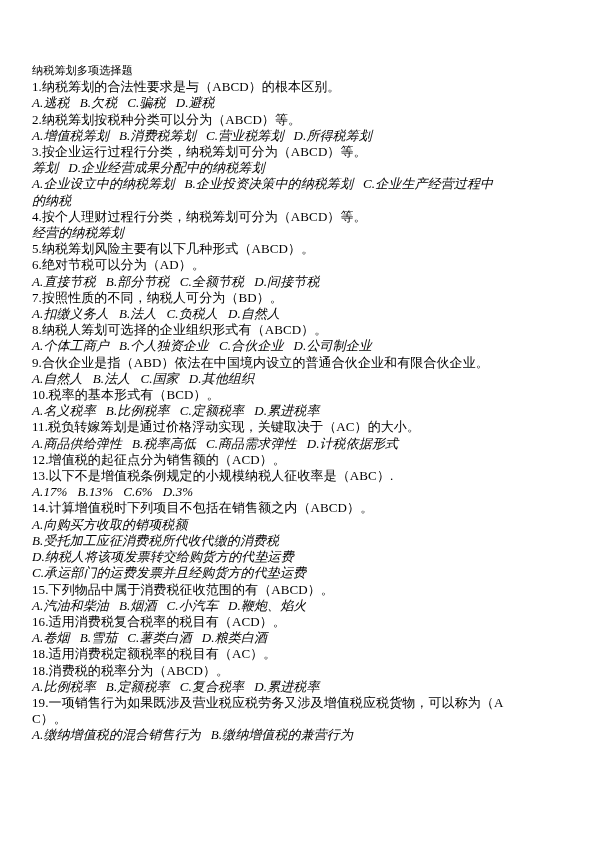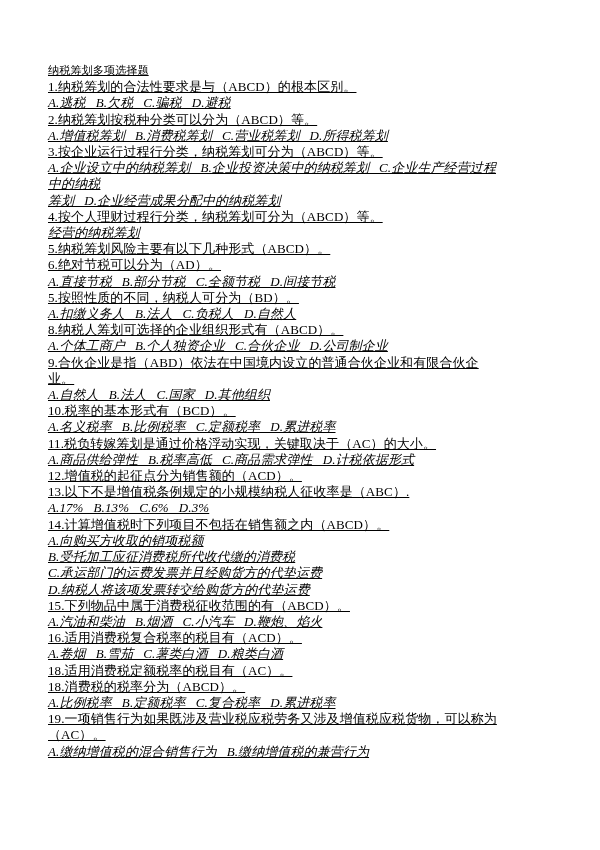--- a/index.html
+++ b/index.html
@@ -13,22 +13,21 @@
     font-family: "Liberation Serif", "DejaVu Serif", serif;
     color: #000000;
     overflow: hidden;
   }
   #doc {
     position: absolute;
     left: 0; top: 0;
     width: 552px;
     height: 850px;
     box-sizing: border-box;
-    padding: 62px 48px 0 48px;
-    text-decoration: underline;
+    padding: 62px 48px 0 32px;
   }
   .line {
     font-size: 13px;
     line-height: 16.2px;
     white-space: pre-wrap;
     word-break: break-all;
     letter-spacing: 0.1px;
   }
   .italic {
     font-style: italic;
@@ -43,45 +42,45 @@
 <body>
 
 <div id="doc">
   <div class="title">纳税筹划多项选择题</div>
   <div id="lines">
       <div class="line">1.纳税筹划的合法性要求是与（ABCD）的根本区别。</div>
       <div class="line italic">A.逃税   B.欠税   C.骗税   D.避税</div>
       <div class="line">2.纳税筹划按税种分类可以分为（ABCD）等。</div>
       <div class="line italic">A.增值税筹划   B.消费税筹划   C.营业税筹划   D.所得税筹划</div>
       <div class="line">3.按企业运行过程行分类，纳税筹划可分为（ABCD）等。</div>
+      <div class="line italic">筹划   D.企业经营成果分配中的纳税筹划</div>
       <div class="line italic">A.企业设立中的纳税筹划   B.企业投资决策中的纳税筹划   C.企业生产经营过程中的纳税</div>
-      <div class="line italic">筹划   D.企业经营成果分配中的纳税筹划</div>
       <div class="line">4.按个人理财过程行分类，纳税筹划可分为（ABCD）等。</div>
       <div class="line italic">经营的纳税筹划</div>
       <div class="line">5.纳税筹划风险主要有以下几种形式（ABCD）。</div>
       <div class="line">6.绝对节税可以分为（AD）。</div>
       <div class="line italic">A.直接节税   B.部分节税   C.全额节税   D.间接节税</div>
-      <div class="line">5.按照性质的不同，纳税人可分为（BD）。</div>
+      <div class="line">7.按照性质的不同，纳税人可分为（BD）。</div>
       <div class="line italic">A.扣缴义务人   B.法人   C.负税人   D.自然人</div>
       <div class="line">8.纳税人筹划可选择的企业组织形式有（ABCD）。</div>
       <div class="line italic">A.个体工商户   B.个人独资企业   C.合伙企业   D.公司制企业</div>
       <div class="line">9.合伙企业是指（ABD）依法在中国境内设立的普通合伙企业和有限合伙企业。</div>
       <div class="line italic">A.自然人   B.法人   C.国家   D.其他组织</div>
       <div class="line">10.税率的基本形式有（BCD）。</div>
       <div class="line italic">A.名义税率   B.比例税率   C.定额税率   D.累进税率</div>
       <div class="line">11.税负转嫁筹划是通过价格浮动实现，关键取决于（AC）的大小。</div>
       <div class="line italic">A.商品供给弹性   B.税率高低   C.商品需求弹性   D.计税依据形式</div>
       <div class="line">12.增值税的起征点分为销售额的（ACD）。</div>
       <div class="line">13.以下不是增值税条例规定的小规模纳税人征收率是（ABC）.</div>
       <div class="line italic">A.17%   B.13%   C.6%   D.3%</div>
       <div class="line">14.计算增值税时下列项目不包括在销售额之内（ABCD）。</div>
       <div class="line italic">A.向购买方收取的销项税额</div>
       <div class="line italic">B.受托加工应征消费税所代收代缴的消费税</div>
+      <div class="line italic">D.纳税人将该项发票转交给购货方的代垫运费</div>
       <div class="line italic">C.承运部门的运费发票并且经购货方的代垫运费</div>
-      <div class="line italic">D.纳税人将该项发票转交给购货方的代垫运费</div>
       <div class="line">15.下列物品中属于消费税征收范围的有（ABCD）。</div>
       <div class="line italic">A.汽油和柴油   B.烟酒   C.小汽车   D.鞭炮、焰火</div>
       <div class="line">16.适用消费税复合税率的税目有（ACD）。</div>
       <div class="line italic">A.卷烟   B.雪茄   C.薯类白酒   D.粮类白酒</div>
       <div class="line">18.适用消费税定额税率的税目有（AC）。</div>
       <div class="line">18.消费税的税率分为（ABCD）。</div>
       <div class="line italic">A.比例税率   B.定额税率   C.复合税率   D.累进税率</div>
       <div class="line">19.一项销售行为如果既涉及营业税应税劳务又涉及增值税应税货物，可以称为（AC）。</div>
       <div class="line italic">A.缴纳增值税的混合销售行为   B.缴纳增值税的兼营行为</div>
     </div>

